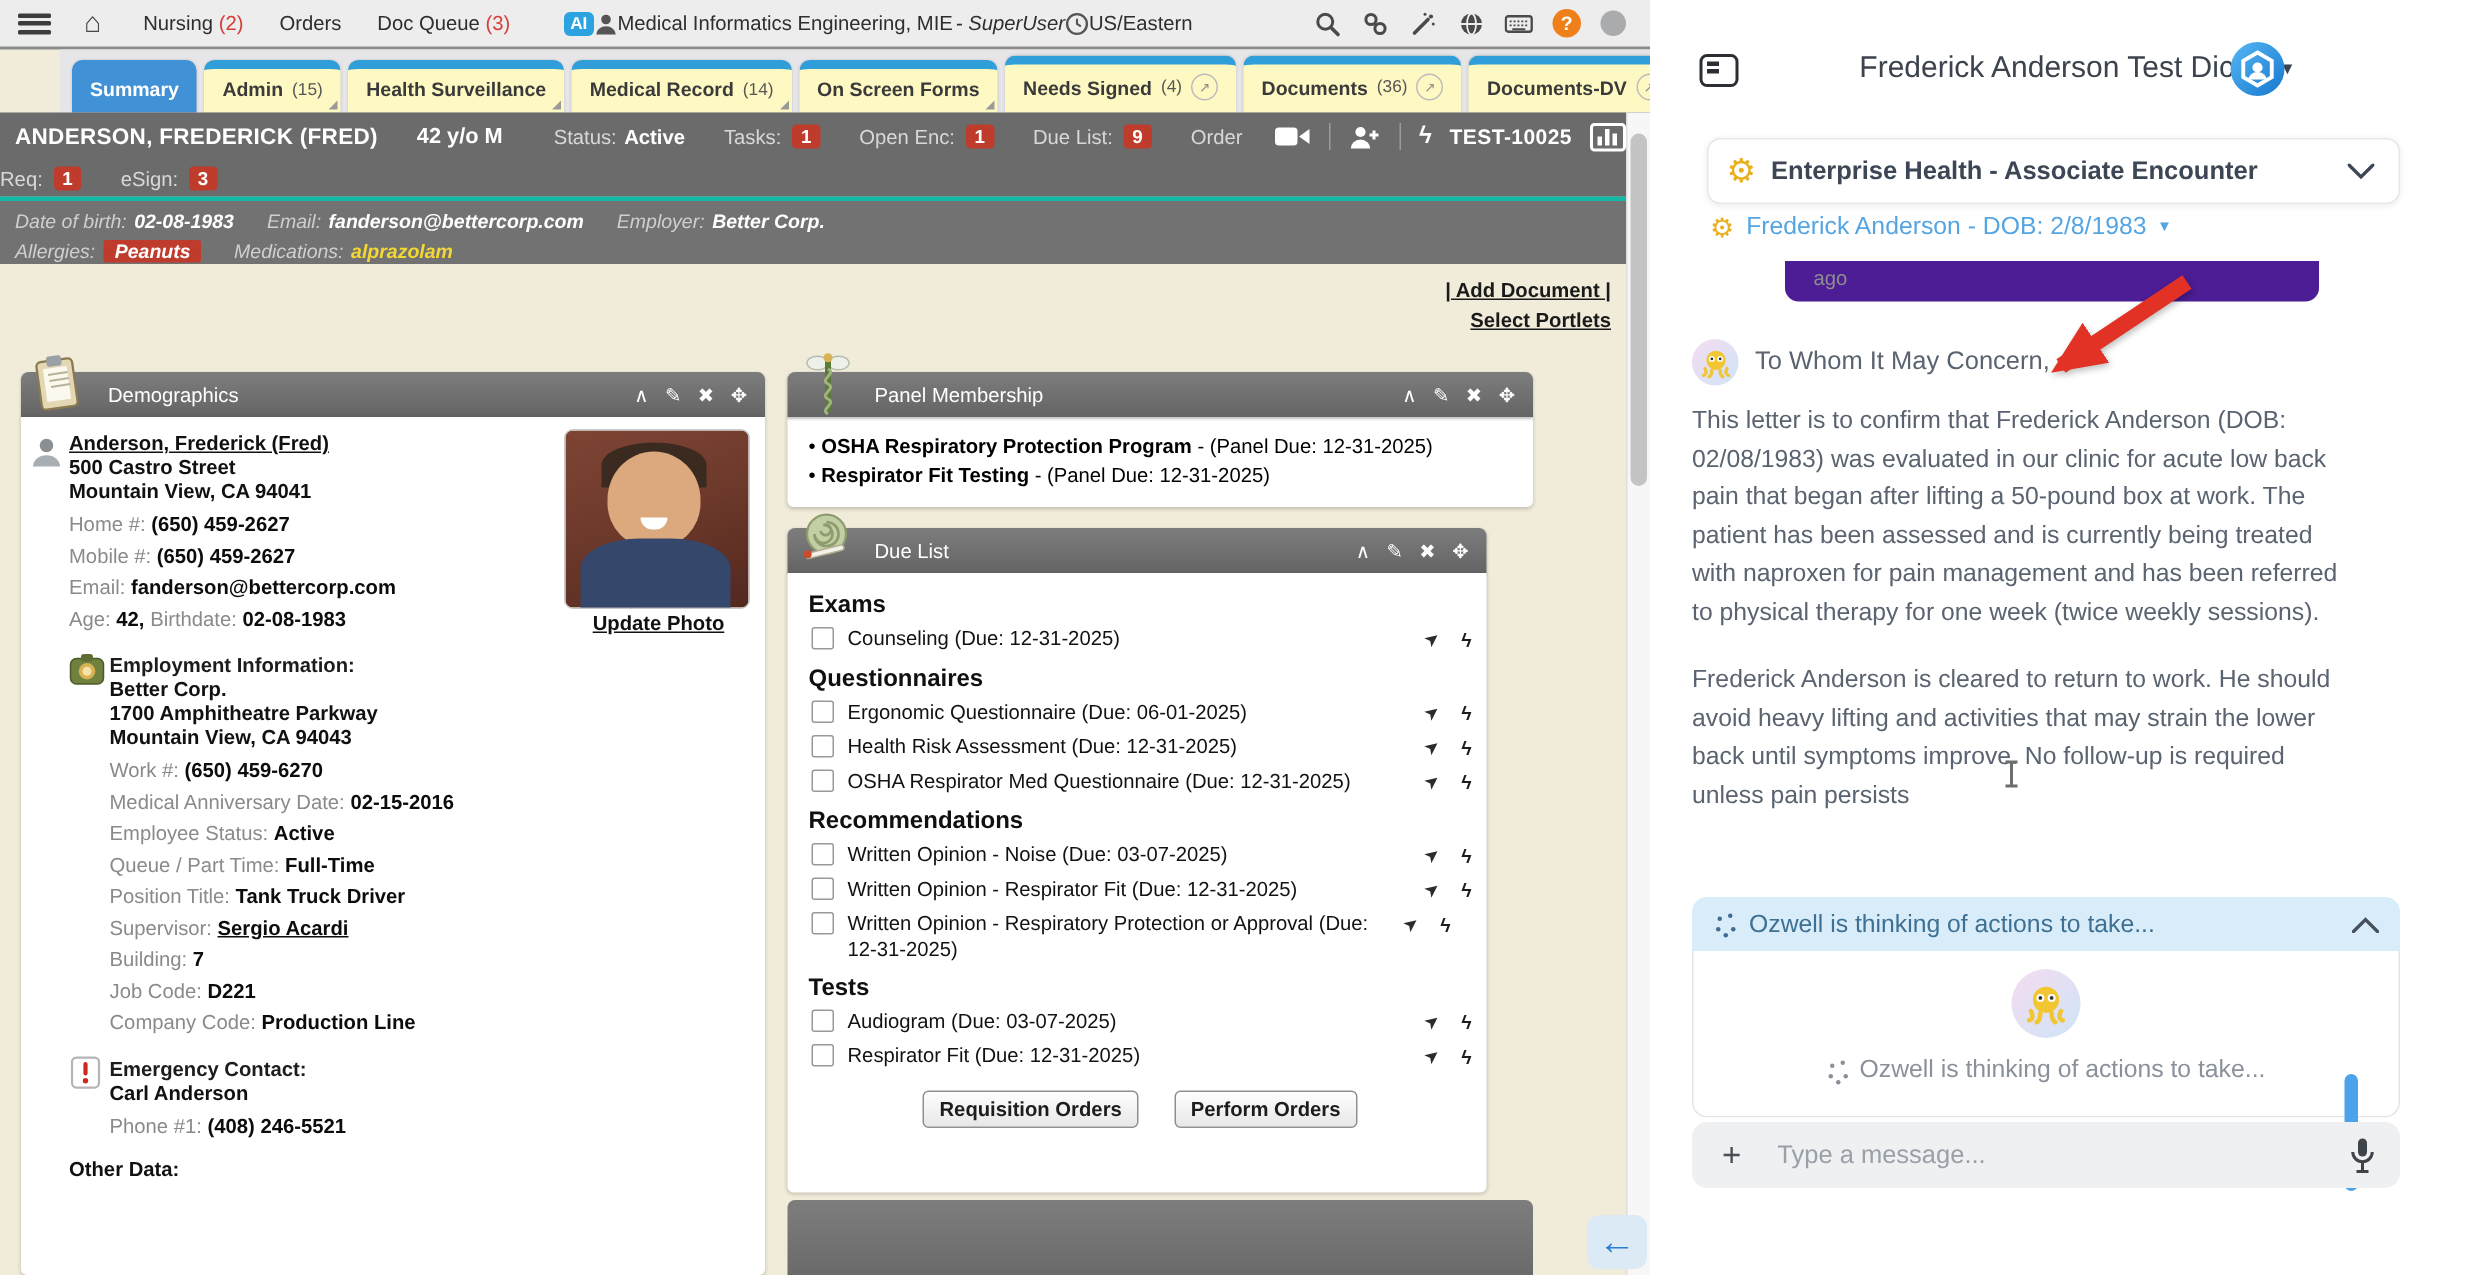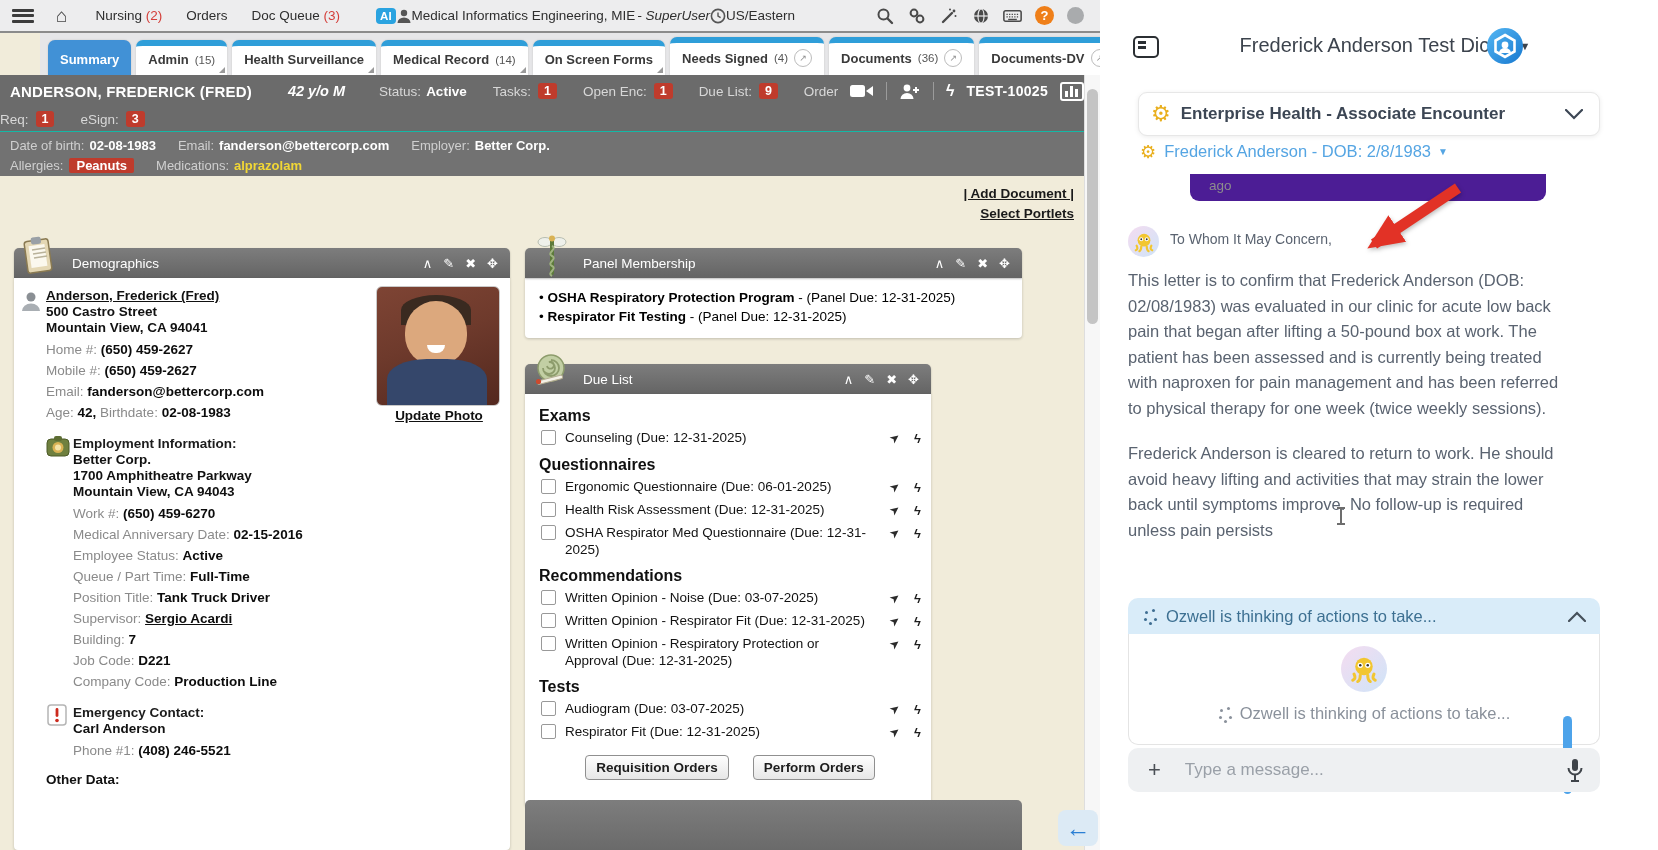--- a/index.html
+++ b/index.html
@@ -20,53 +20,53 @@
   .ai-badge{background:#2aa3e0;color:#fff;font-weight:bold;font-size:11.5px;padding:2px 4px;border-radius:4px;}
   .role{font-style:italic;margin-left:2px;}
   .tb-icons{display:flex;align-items:center;gap:13px;margin-left:auto;padding-right:16px;}
   .tb-ic{width:19px;height:19px;display:flex;align-items:center;justify-content:center;cursor:pointer;}
   .help-circle{width:19px;height:19px;border-radius:50%;background:#ef7f19;color:#fff;font-weight:bold;
                font-size:13px;display:flex;align-items:center;justify-content:center;cursor:pointer;}
   .gray-dot{width:17px;height:17px;border-radius:50%;background:#a9abad;}
   
   .tabbar{position:absolute;left:0;top:33px;width:1100px;height:42px;background:#e6e6e8;
           display:flex;align-items:flex-end;padding-left:8px;gap:5px;box-sizing:border-box;margin-left:40px;}
-  .tab{background:#ffffff;border-top:6px solid #2f9ed9;border-radius:7px 7px 0 0;padding:6px 12px 8px;
+  .tab{background:#fef9c3;border-top:6px solid #2f9ed9;border-radius:7px 7px 0 0;padding:6px 12px 8px;
        font-size:13px;font-weight:bold;color:#3a3a3a;white-space:nowrap;cursor:pointer;position:relative;
        display:flex;align-items:center;gap:6px;box-shadow:0 0 2px rgba(0,0,0,.15);}
   .tab .tcnt{font-weight:normal;font-size:11.5px;color:#555;}
   .tab.t-active{background:#4191d6;border-top-color:#4191d6;color:#fff;}
   .tab.dd::after{content:"";position:absolute;right:2px;bottom:2px;border-left:6px solid transparent;border-bottom:6px solid #9a9a9a;}
   .ext-circ{width:16px;height:16px;border:1.5px solid #bcbcbc;border-radius:50%;color:#8f8f8f;font-size:9px;
             display:flex;align-items:center;justify-content:center;font-weight:normal;}
   .gear-btn{background:#fff;border-radius:6px 6px 0 0;padding:5px 8px 7px;margin-left:2px;color:#6f6f6f;
             font-size:15px;cursor:pointer;box-shadow:0 0 2px rgba(0,0,0,.15);line-height:1;}
   .gear-btn .g2{font-size:10px;vertical-align:top;}
   
   .phead{position:absolute;left:0;top:75px;width:1100px;height:56px;background:#6b6b6b;color:#fff;box-sizing:border-box;}
   .phead-r1{display:flex;align-items:center;height:32px;padding-left:10px;}
   .pname{font-size:15px;font-weight:bold;letter-spacing:.2px;}
-  .pagesex{font-size:14.5px;font-weight:bold;margin-left:36px;font-style:italic;}
+  .pagesex{font-size:14.5px;font-weight:bold;margin-left:26px;}
   .plbl{color:#d8d8d8;font-size:13.5px;margin-left:26px;}
   .plbl.first{margin-left:34px;}
   .pval{font-size:13.5px;font-weight:bold;margin-left:5px;}
   .badge{background:#bf3b2c;color:#fff;font-weight:bold;font-size:12.5px;padding:1px 6px;border-radius:3px;margin-left:7px;}
   .ph-icons{margin-left:auto;display:flex;align-items:center;gap:12px;padding-right:16px;}
   .ph-sep{width:1px;height:18px;background:#9b9b9b;}
   .bolt{font-size:16px;font-weight:bold;color:#fff;}
   .chartid{font-size:14px;font-weight:bold;letter-spacing:.3px;}
   .charticon{width:24px;height:19px;border:2px solid #fff;border-radius:3px;display:flex;align-items:flex-end;gap:2px;
              padding:2px 3px;box-sizing:border-box;cursor:pointer;}
   .charticon i{display:block;width:3px;background:#fff;}
   .phead-r2{display:flex;align-items:center;height:24px;font-size:13.5px;}
   .phead-r2 .plbl{margin-left:0;}
   .phead-r2 .gap{width:26px;}
   
-  .psub{position:absolute;left:0;top:131px;width:1100px;height:45px;background:#727272;border-top:1px solid #14b8a6;
-        color:#fff;box-sizing:border-box;padding:3px 0 0 10px;}
+  .psub{position:absolute;left:0;top:131px;width:1100px;height:45px;background:#727272;border-top:3px solid #14b8a6;
+        color:#fff;box-sizing:border-box;padding:3px 0 0 10px;font-style:italic;}
   .psub-row{display:flex;align-items:center;height:20px;font-size:13px;}
   .slbl{color:#cfcfcf;}
   .sval{font-weight:bold;margin-left:5px;}
   .psub-row .sp{width:22px;}
   .alg-badge{background:#bf3b2c;color:#fff;font-weight:bold;padding:0 7px;border-radius:2px;margin-left:6px;font-size:13px;}
   .med-val{color:#f2d735;font-weight:bold;margin-left:5px;}
   
   .content{position:absolute;left:0;top:176px;width:1100px;height:674px;background:#f1ecda;}
   .top-links{position:absolute;right:26px;top:10px;text-align:right;font-size:13.5px;font-weight:bold;color:#1a1a1a;}
   .top-links div{text-decoration:underline;cursor:pointer;margin-bottom:5px;}
@@ -99,21 +99,21 @@
   .dg-sec{position:relative;margin-top:13px;padding-left:0;}
   .sec-ico{position:absolute;left:-27px;top:0px;}
   .sec-h{font-weight:bold;color:#1c1c1c;line-height:17px;}
   .dg-other{font-weight:bold;margin-top:14px;font-size:13.5px;}
   
   .pm{left:525px;top:72px;width:497px;}
   .pm .p-body{padding:10px 10px 12px 14px;font-size:13.5px;}
   .pm-item{line-height:19px;}
   .pm-item .nm{font-weight:bold;}
   
-  .dl{left:525px;top:188px;width:406px;}
+  .dl{left:525px;top:176px;width:466px;}
   .dl .p-body{height:413px;padding:4px 10px 0 14px;position:relative;}
   .dl-h{font-size:16px;font-weight:bold;color:#101010;margin:9px 0 4px;}
   .dl-row{display:flex;align-items:flex-start;margin:3px 0 5px;font-size:13.5px;line-height:17px;}
   .cb{width:13px;height:13px;border:1.5px solid #999;border-radius:2px;background:#fff;margin:1px 9px 0 2px;flex:none;cursor:pointer;}
   .dl-lab{flex:1;padding-right:10px;color:#121212;}
   .dl-icons{display:flex;gap:14px;flex:none;width:42px;justify-content:flex-end;padding-top:1px;}
   .plane{display:inline-block;transform:rotate(-38deg);font-size:12px;color:#2b2b2b;cursor:pointer;}
   .rowbolt{font-size:13px;font-weight:bold;color:#1c1c1c;cursor:pointer;}
   .dl-btns{display:flex;justify-content:center;gap:24px;margin-top:14px;}
   .btn{background:linear-gradient(#fefefe,#e7e7e7);border:1px solid #8f8f8f;border-radius:4px;font-size:13.5px;
@@ -138,21 +138,21 @@
   .eh-text{font-size:17px;color:#3c4654;font-weight:bold;}
   .eh-chev{margin-left:auto;margin-right:16px;}
   .fa-row{position:absolute;left:40px;top:142px;display:flex;align-items:center;cursor:pointer;}
   .fa-row .gold-gear{font-size:18px;margin:0 8px 0 0;}
   .fa-text{font-size:16.5px;color:#55a5e3;}
   .fa-caret{font-size:10px;color:#55a5e3;margin-left:7px;}
   .ago-bubble{position:absolute;left:90px;top:174px;width:356px;height:27px;background:#4c1d95;border-radius:0 0 9px 9px;}
   .ago-bubble span{position:absolute;left:19px;top:4px;font-size:13.5px;color:#8d8d8d;}
   .msg-ava{position:absolute;left:28px;top:226px;width:31px;height:31px;border-radius:50%;
            background:linear-gradient(135deg,#f5dcf0,#cfe4f8);display:flex;align-items:center;justify-content:center;}
-  .greeting{position:absolute;left:70px;top:231px;font-size:14px;color:#5a6370;}
+  .greeting{position:absolute;left:70px;top:231px;font-size:17px;color:#5a6370;}
   .letter{position:absolute;left:28px;top:268px;width:432px;font-size:16.5px;line-height:25.5px;color:#5a6370;}
   .letter p{margin:0 0 20px;}
   .ibeam{position:absolute;left:240px;top:508px;width:2px;height:16px;background:#6d6d6d;}
   .ibeam::before,.ibeam::after{content:"";position:absolute;left:-3px;width:8px;height:2px;background:#6d6d6d;}
   .ibeam::before{top:-1px;}.ibeam::after{bottom:-1px;}
   .think{position:absolute;left:28px;top:598px;width:472px;}
   .think-h{height:36px;background:#d9ecf9;border-radius:10px 10px 0 0;display:flex;align-items:center;cursor:pointer;}
   .dotspin{position:relative;width:14px;height:14px;flex:none;}
   .dotspin::before{content:"";position:absolute;left:2px;top:2px;width:3px;height:3px;border-radius:50%;background:currentColor;
      box-shadow:7px -2px 0 currentColor,-1px 7px 0 currentColor,9px 7px 0 currentColor,4px 11px 0 currentColor;}

